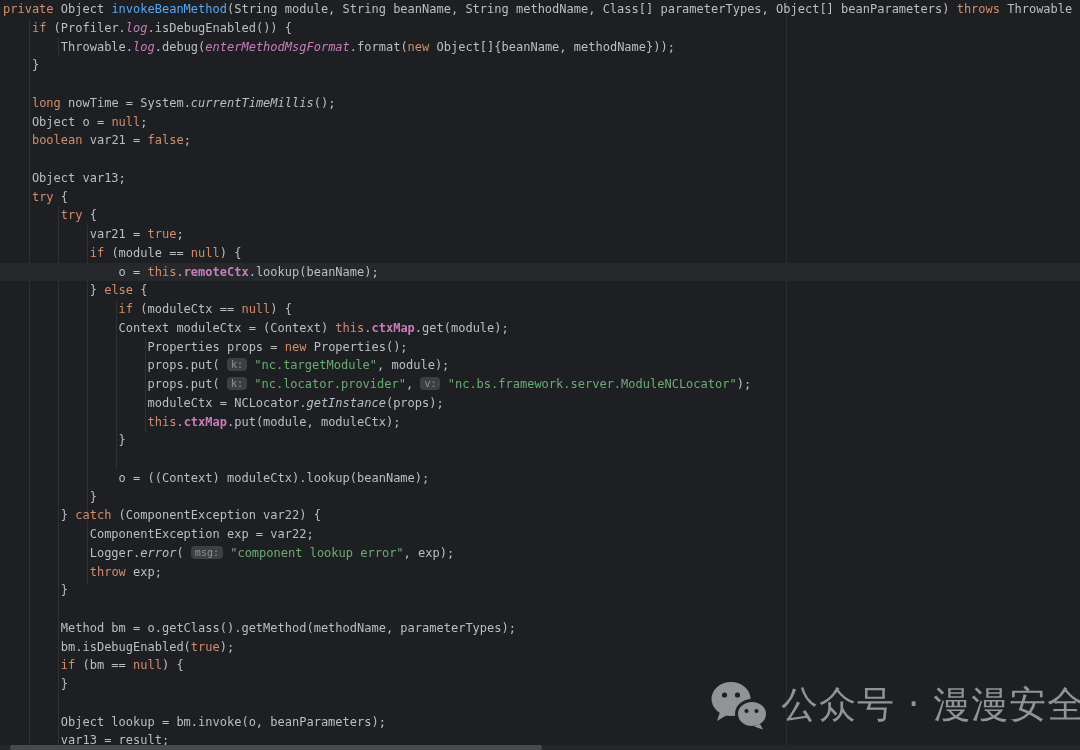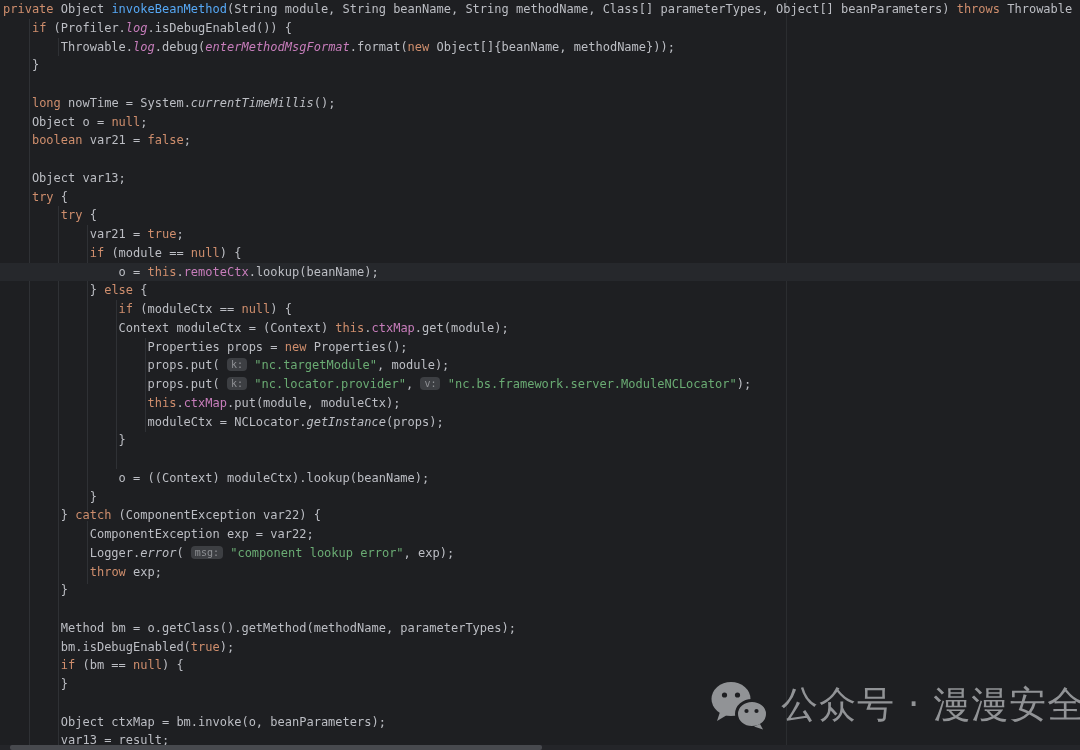--- a/index.html
+++ b/index.html
@@ -49,21 +49,21 @@
     color: var(--text-color, #bcbec4);
     padding-left: 3px;
   }
   .code-line.current {
     background: var(--current-line-bg, #26282c);
   }
   .tok-pl  { color: var(--text-color, #bcbec4); }
   .tok-kw  { color: var(--keyword-color, #cf8e6d); }
   .tok-md  { color: var(--method-decl-color, #56a8f5); }
   .tok-sf  { color: var(--field-color, #c77dbb); font-style: italic; }
-  .tok-fld { color: var(--field-color, #c77dbb); }
+  .tok-fld { color: var(--field-color, #c77dbb); font-weight: bold; }
   .tok-sm  { color: var(--text-color, #bcbec4); font-style: italic; }
   .tok-str { color: var(--string-color, #6aab73); }
   .tok-inlay {
     display: inline-block;
     background: var(--inlay-bg, #3d3f43);
     color: var(--inlay-text, #8e9094);
     font-size: 10px;
     line-height: 13px;
     border-radius: 4px;
     padding: 0 4px;
@@ -134,38 +134,38 @@
       <div class="code-line"><span class="tok-pl">        </span><span class="tok-kw">try</span><span class="tok-pl"> {</span></div>
       <div class="code-line"><span class="tok-pl">            var21 = </span><span class="tok-kw">true</span><span class="tok-pl">;</span></div>
       <div class="code-line"><span class="tok-pl">            </span><span class="tok-kw">if</span><span class="tok-pl"> (module == </span><span class="tok-kw">null</span><span class="tok-pl">) {</span></div>
       <div class="code-line current"><span class="tok-pl">                o = </span><span class="tok-kw">this</span><span class="tok-pl">.</span><span class="tok-fld">remoteCtx</span><span class="tok-pl">.lookup(beanName);</span></div>
       <div class="code-line"><span class="tok-pl">            } </span><span class="tok-kw">else</span><span class="tok-pl"> {</span></div>
       <div class="code-line"><span class="tok-pl">                </span><span class="tok-kw">if</span><span class="tok-pl"> (moduleCtx == </span><span class="tok-kw">null</span><span class="tok-pl">) {</span></div>
       <div class="code-line"><span class="tok-pl">                Context moduleCtx = (Context) </span><span class="tok-kw">this</span><span class="tok-pl">.</span><span class="tok-fld">ctxMap</span><span class="tok-pl">.get(module);</span></div>
       <div class="code-line"><span class="tok-pl">                    Properties props = </span><span class="tok-kw">new</span><span class="tok-pl"> Properties();</span></div>
       <div class="code-line"><span class="tok-pl">                    props.put( </span><span class="tok-inlay">k:</span><span class="tok-pl"> </span><span class="tok-str">"nc.targetModule"</span><span class="tok-pl">, module);</span></div>
       <div class="code-line"><span class="tok-pl">                    props.put( </span><span class="tok-inlay">k:</span><span class="tok-pl"> </span><span class="tok-str">"nc.locator.provider"</span><span class="tok-pl">, </span><span class="tok-inlay">v:</span><span class="tok-pl"> </span><span class="tok-str">"nc.bs.framework.server.ModuleNCLocator"</span><span class="tok-pl">);</span></div>
+      <div class="code-line"><span class="tok-pl">                    moduleCtx = NCLocator.</span><span class="tok-sm">getInstance</span><span class="tok-pl">(props);</span></div>
       <div class="code-line"><span class="tok-pl">                    </span><span class="tok-kw">this</span><span class="tok-pl">.</span><span class="tok-fld">ctxMap</span><span class="tok-pl">.put(module, moduleCtx);</span></div>
-      <div class="code-line"><span class="tok-pl">                    moduleCtx = NCLocator.</span><span class="tok-sm">getInstance</span><span class="tok-pl">(props);</span></div>
       <div class="code-line"><span class="tok-pl">                }</span></div>
       <div class="code-line"></div>
       <div class="code-line"><span class="tok-pl">                o = ((Context) moduleCtx).lookup(beanName);</span></div>
       <div class="code-line"><span class="tok-pl">            }</span></div>
       <div class="code-line"><span class="tok-pl">        } </span><span class="tok-kw">catch</span><span class="tok-pl"> (ComponentException var22) {</span></div>
       <div class="code-line"><span class="tok-pl">            ComponentException exp = var22;</span></div>
       <div class="code-line"><span class="tok-pl">            Logger.</span><span class="tok-sm">error</span><span class="tok-pl">( </span><span class="tok-inlay">msg:</span><span class="tok-pl"> </span><span class="tok-str">"component lookup error"</span><span class="tok-pl">, exp);</span></div>
       <div class="code-line"><span class="tok-pl">            </span><span class="tok-kw">throw</span><span class="tok-pl"> exp;</span></div>
       <div class="code-line"><span class="tok-pl">        }</span></div>
       <div class="code-line"></div>
       <div class="code-line"><span class="tok-pl">        Method bm = o.getClass().getMethod(methodName, parameterTypes);</span></div>
       <div class="code-line"><span class="tok-pl">        bm.isDebugEnabled(</span><span class="tok-kw">true</span><span class="tok-pl">);</span></div>
       <div class="code-line"><span class="tok-pl">        </span><span class="tok-kw">if</span><span class="tok-pl"> (bm == </span><span class="tok-kw">null</span><span class="tok-pl">) {</span></div>
       <div class="code-line"><span class="tok-pl">        }</span></div>
       <div class="code-line"></div>
-      <div class="code-line"><span class="tok-pl">        Object ctxMap = bm.invoke(o, beanParameters);</span></div>
+      <div class="code-line"><span class="tok-pl">        Object lookup = bm.invoke(o, beanParameters);</span></div>
       <div class="code-line"><span class="tok-pl">        var13 = result;</span></div>
     </div>
 
   <div class="watermark">
     <span>
       <svg width="58" height="49" viewBox="0 0 58 49">
         <g fill="#919396">
           <ellipse cx="21" cy="18" rx="19.5" ry="17"></ellipse>
           <path d="M10 31 L7 40 L17 34 Z"></path>
         </g>

